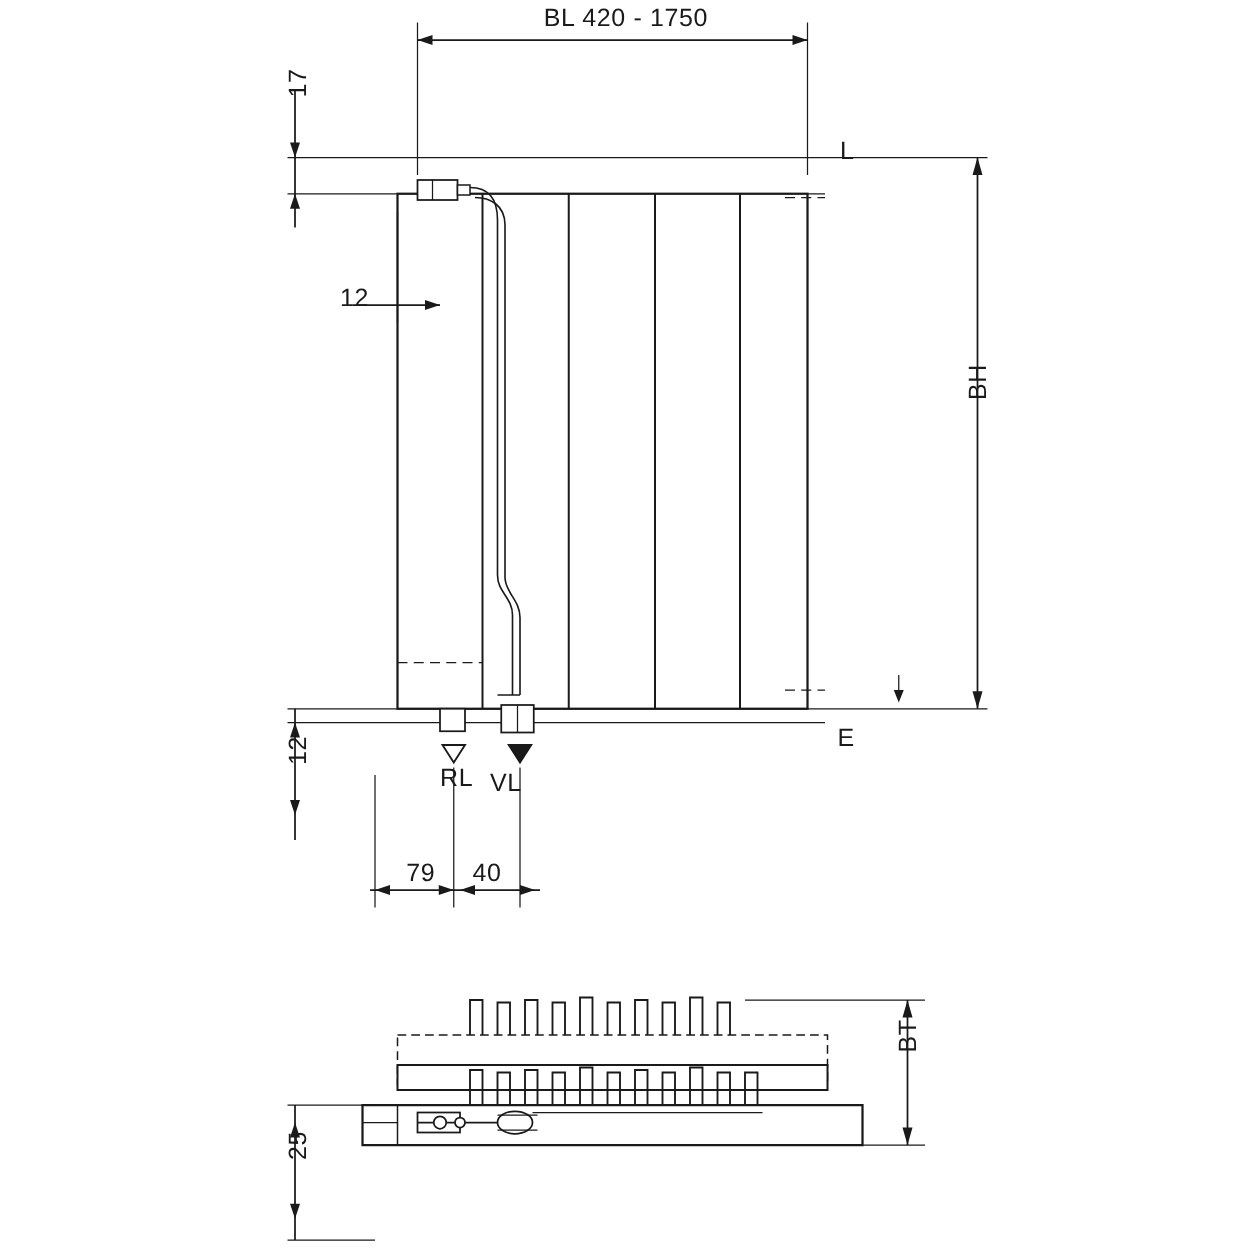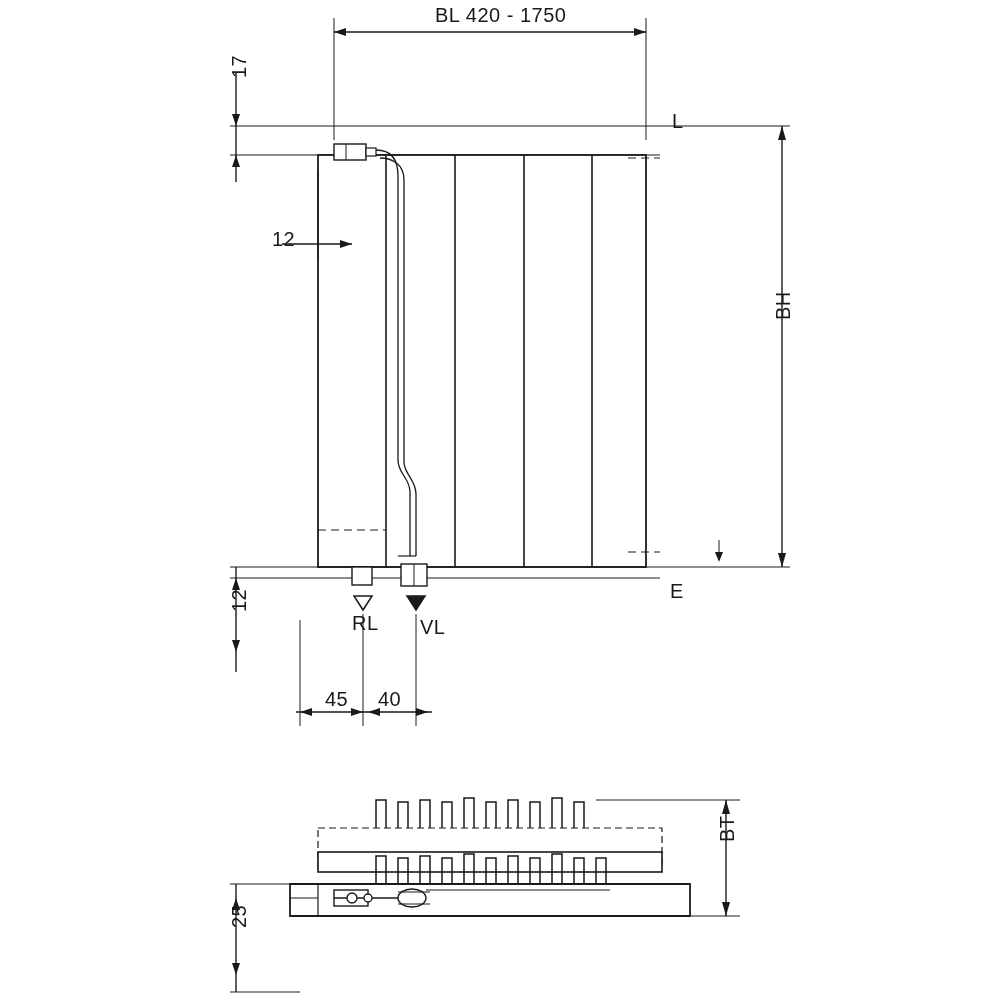--- a/index.html
+++ b/index.html
@@ -217,22 +217,22 @@
 
   <div class="lbl" style="left:272px; top:228px;">12</div>
 
   <div class="lbl vert" style="left:772px; top:320px;">BH</div>
 
   <div class="lbl" style="left:670px; top:580px;">E</div>
 
   <div class="lbl vert" style="left:228px; top:612px;">12</div>
 
   <div class="lbl" style="left:352px; top:612px;">RL</div>
-  <div class="lbl" style="left:420px; top:616px;">VL</div>
-
-  <div class="lbl" style="left:325px; top:688px;">45</div>
+  <div class="lbl" style="left:392px; top:616px;">VL</div>
+
+  <div class="lbl" style="left:325px; top:688px;">79</div>
   <div class="lbl" style="left:378px; top:688px;">40</div>
 
   <div class="lbl vert" style="left:716px; top:842px;">BT</div>
 
   <div class="lbl vert" style="left:228px; top:928px;">25</div>
 
 </div>
 
 </body></html>

